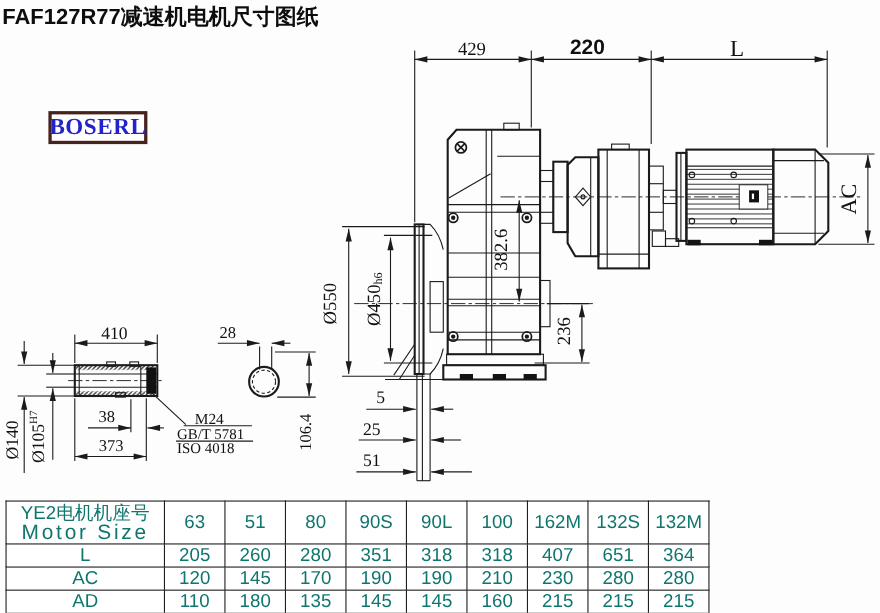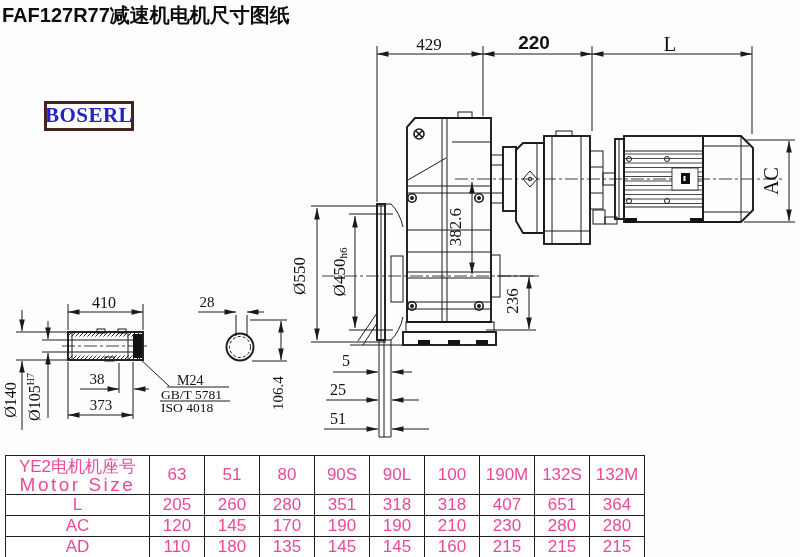--- a/index.html
+++ b/index.html
@@ -18,21 +18,21 @@
   .il{stroke:#1b1b1b;stroke-width:1;fill:none;}
   .dim{stroke:#1b1b1b;stroke-width:1;fill:none;}
   .cl{stroke:#2a2a2a;stroke-width:0.9;fill:none;stroke-dasharray:13 3 3 3;}
   .dt{font-family:"Liberation Serif","DejaVu Serif",serif;font-size:17px;fill:#111;}
   .dt15{font-size:15px;} .dt14{font-size:14px;} .dt16{font-size:16px;}
   .dt13{font-size:13.5px;} .dt21{font-size:21px;} .dt20{font-size:20px;}
   .dtb{font-family:"Liberation Sans",sans-serif;font-weight:bold;font-size:19px;fill:#111;}
   
   #sizetable{left:5px;top:455px;border-collapse:collapse;background:#fff;}
   #sizetable th,#sizetable td{border:1.4px solid #1f1f1f;text-align:center;
-      vertical-align:middle;padding:0;font-weight:normal;color:#ec4899;
+      vertical-align:middle;padding:0;font-weight:normal;color:#0f766e;
       font-size:17px;height:20px;background:#fff;}
   #sizetable .lblcol{width:143px;}
   #sizetable .datacol{width:54px;}
   #sizetable tr.hd th{height:38px;}
   .hd-cn{font-size:17px;line-height:19px;}
   .hd-en{font-size:19px;line-height:17px;letter-spacing:2.5px;}
 </style>
 </head>
 <body>
 
@@ -292,21 +292,21 @@
         <th class="lblcol">
           <div class="hd-cn">YE2电机机座号</div>
           <div class="hd-en">Motor Size</div>
         </th>
         <th class="datacol">63</th>
         <th class="datacol">51</th>
         <th class="datacol">80</th>
         <th class="datacol">90S</th>
         <th class="datacol">90L</th>
         <th class="datacol">100</th>
-        <th class="datacol">190M</th>
+        <th class="datacol">162M</th>
         <th class="datacol">132S</th>
         <th class="datacol">132M</th>
       </tr>
       <tr>
         <td class="lblcol">L</td>
         <td class="datacol">205</td>
         <td class="datacol">260</td>
         <td class="datacol">280</td>
         <td class="datacol">351</td>
         <td class="datacol">318</td>

